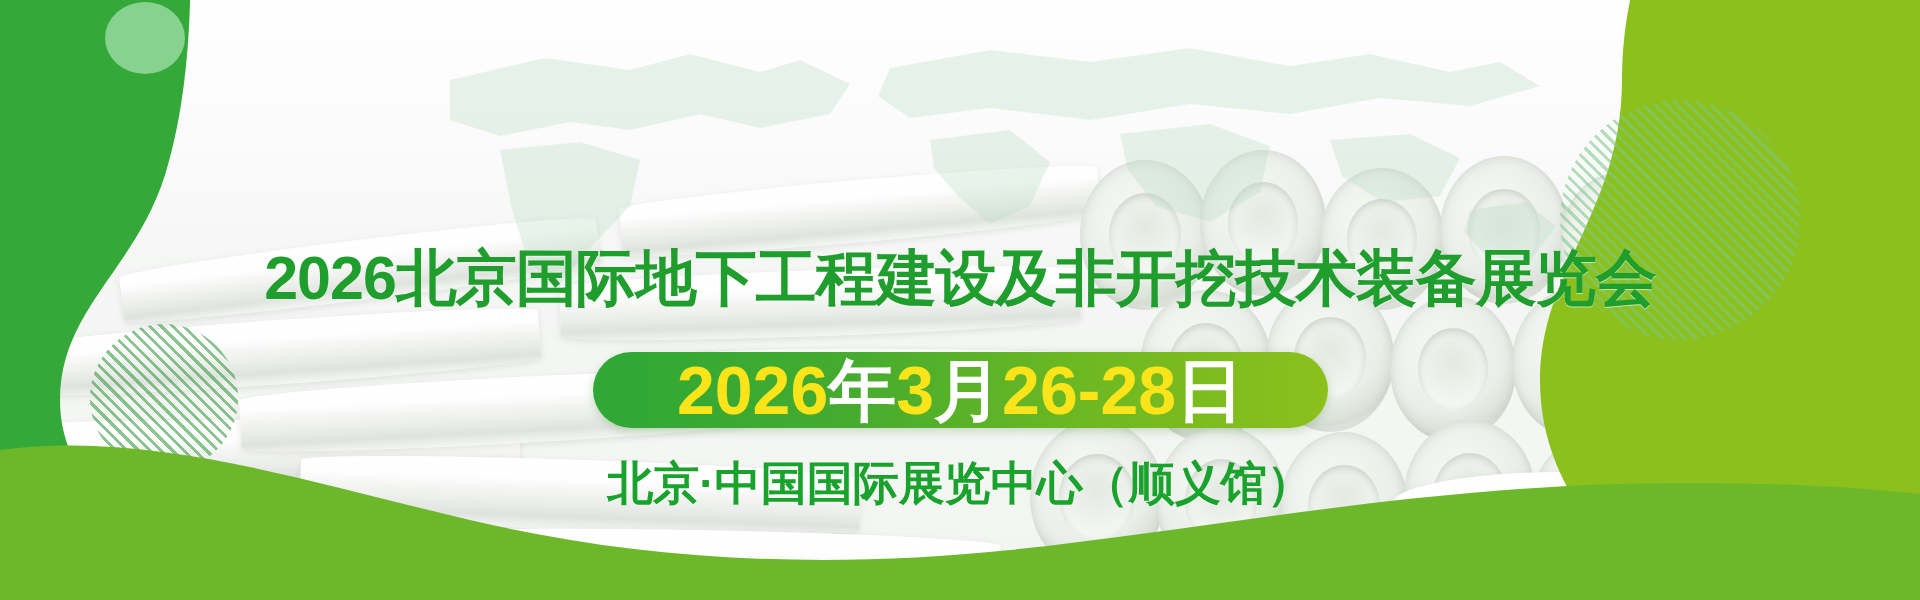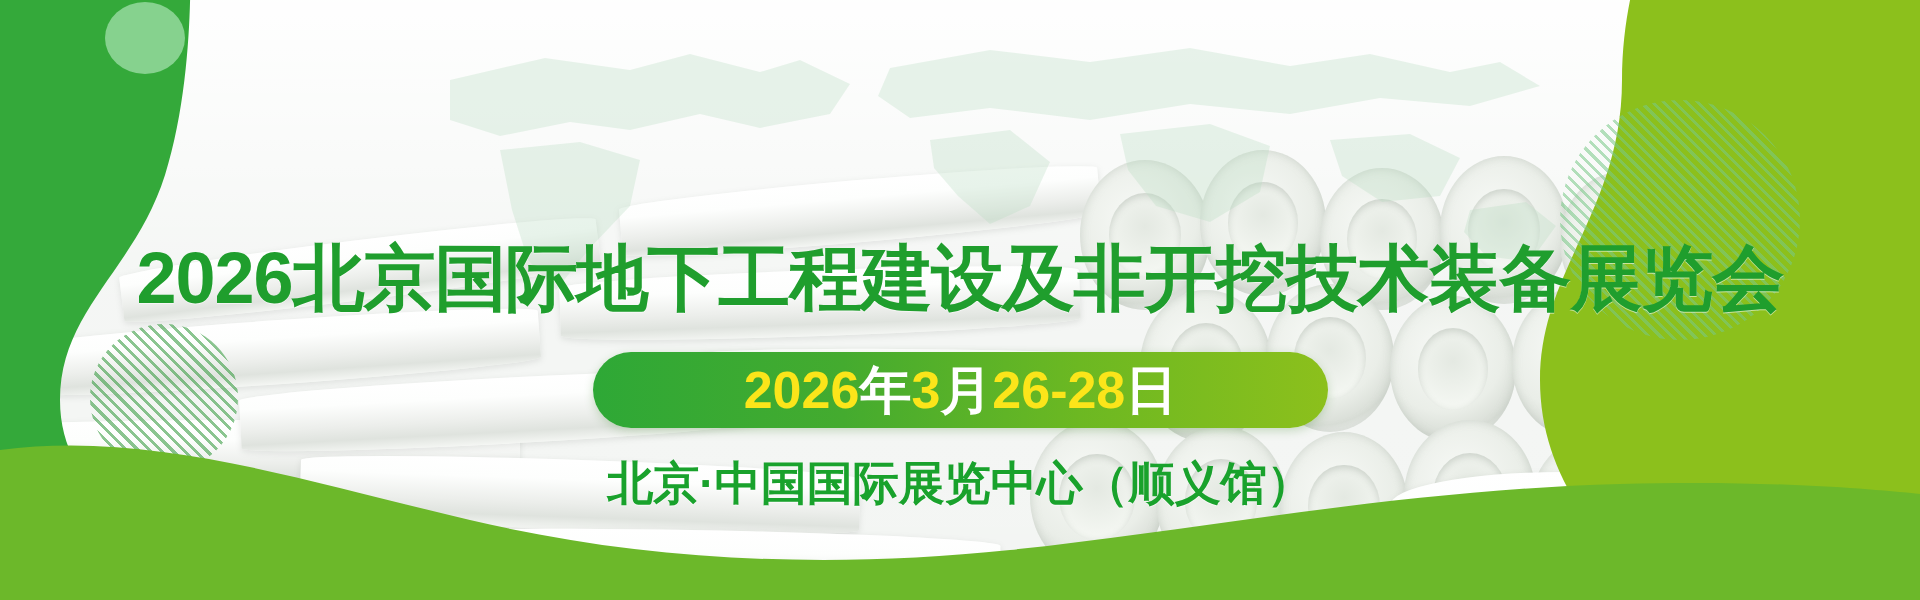--- a/index.html
+++ b/index.html
@@ -74,40 +74,40 @@
   
   .logo{
     position:absolute;left:843px;top:36px;width:180px;height:148px;
   }
   .logo svg{width:100%;height:100%;display:block;}
 
   
   .headline{
     position:absolute;left:0;top:246px;width:1920px;
     text-align:center;
-    font-size:72px;
+    font-size:61px;
     line-height:64px;
     font-weight:700;
     letter-spacing:-1px;
     color:#1f9e2d;
     white-space:nowrap;
     text-shadow:0 1px 0 rgba(255,255,255,.55);
   }
 
   
   .date-pill{
     position:absolute;left:593px;top:352px;
     width:735px;height:76px;
     border-radius:38px;
     background:linear-gradient(90deg,#2ea836 0%,#44ab2f 34%,#6cb822 66%,#8cc01c 100%);
     box-shadow:0 3px 10px rgba(60,130,40,.25);
     display:flex;align-items:center;justify-content:center;
   }
   .date-text{
-    font-size:52px;
+    font-size:68px;
     font-weight:700;
     line-height:56px;
     letter-spacing:0px;
     white-space:nowrap;
   }
   .date-text .num{color:#fbe51a;}
   .date-text .cn{color:#ffffff;}
 
   
   .venue{

